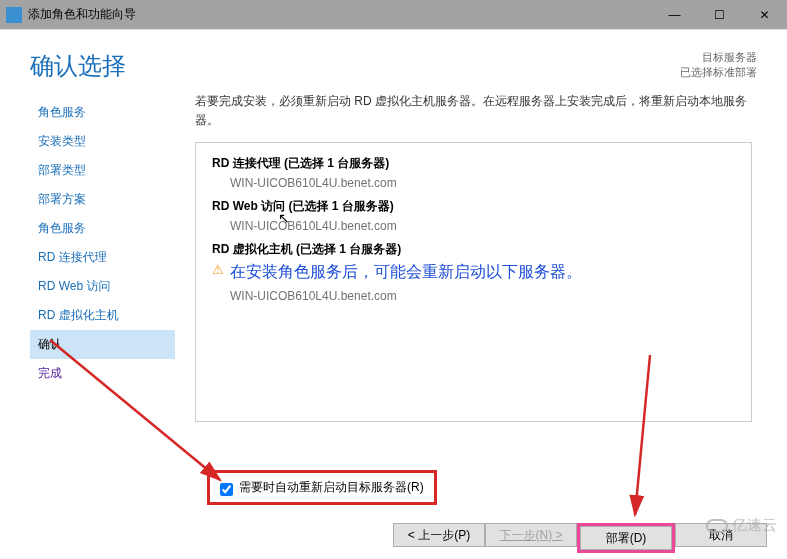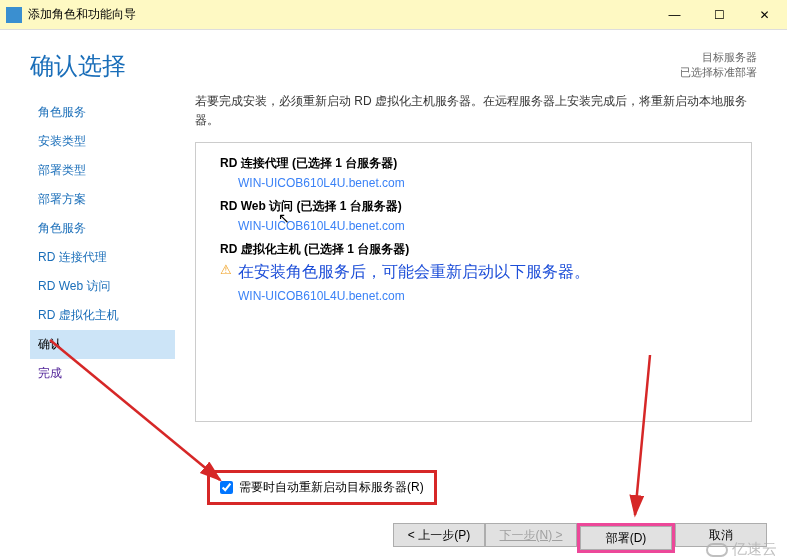--- a/index.html
+++ b/index.html
@@ -1,46 +1,46 @@
 <!DOCTYPE html>
 <html><head>
 <meta charset="utf-8">
 <style>
   * { box-sizing: border-box; margin: 0; padding: 0; }
   body { font-family: "Microsoft YaHei", "Segoe UI", sans-serif; font-size: 12px; background: #fff; width: 787px; height: 559px; overflow: hidden; position: relative; }
-  .titlebar { height: 30px; display: flex; align-items: center; padding-left: 6px; border-bottom: 1px solid #ddd; background: #fef9c3; }
+  .titlebar { height: 30px; display: flex; align-items: center; padding-left: 6px; border-bottom: 1px solid #ddd; background: #a3a3a3; }
   .titlebar .icon { width: 16px; height: 16px; background: #3a8fd0; margin-right: 6px; position: relative; }
   .titlebar .title { flex: 1; font-size: 12px; color: #000; }
   .titlebar .winbtn { width: 45px; height: 30px; display: flex; align-items: center; justify-content: center; color: #000; }
   .header { padding: 20px 30px 10px 30px; display: flex; justify-content: space-between; align-items: flex-start; }
   .header h1 { font-size: 24px; font-weight: 300; color: #1a6eb9; }
   .header .target { text-align: right; font-size: 11px; color: #666; line-height: 1.4; }
   .content { display: flex; padding: 0 15px 0 30px; }
   .sidebar { width: 145px; padding-top: 6px; }
   .sidebar .step { padding: 6px 8px; font-size: 12px; color: #1a6eb9; cursor: pointer; }
   .sidebar .step.active { background: #cce4f7; color: #000; }
   .sidebar .step.disabled { color: #4c1d95; cursor: default; }
   .main { flex: 1; padding: 0 20px 0 20px; }
   .desc { font-size: 12px; color: #333; line-height: 1.6; margin-bottom: 12px; }
   .details { border: 1px solid #ccc; padding: 12px 16px; height: 280px; overflow: auto; }
-  .details .role { margin-bottom: 8px; margin-left: 8px; }
+  .details .role { margin-bottom: 8px; }
   .details .role-title { font-weight: bold; font-size: 12px; color: #000; margin-bottom: 4px; }
-  .details .server-name { padding-left: 18px; font-size: 12px; color: #3b82f6; margin-bottom: 8px; }
+  .details .server-name { padding-left: 18px; font-size: 12px; color: #737373; margin-bottom: 8px; }
   .details .warn { padding-left: 18px; font-size: 16px; color: #1d4ed8; margin-bottom: 6px; position: relative; }
   .details .warn::before { content: "⚠"; position: absolute; left: 0; top: 0; color: #f0a020; font-size: 13px; }
   .details .sub { padding-left: 18px; font-size: 12px; color: #333; }
-  .checkbox-row { position: absolute; left: 207px; top: 470px; border: 3px solid #d62727; padding: 6px 10px; display: flex; align-items: center; font-size: 12px; }
+  .checkbox-row { position: absolute; left: 207px; top: 470px; border: 3px solid #d62727; padding: 6px 10px; display: flex; align-items: flex-end; font-size: 12px; }
   .checkbox-row input { margin-right: 6px; }
   .footer { position: absolute; bottom: 6px; right: 20px; display: flex; }
   .footer button { min-width: 92px; height: 24px; font-size: 12px; border: 1px solid #adadad; background: #e1e1e1; cursor: pointer; font-family: inherit; }
   .footer button:disabled { color: #a0a0a0; cursor: default; text-decoration: underline; }
   .footer .deploy-wrap { border: 3px solid #ec4899; display: inline-block; padding: 0; }
   .cursor { position: absolute; left: 278px; top: 210px; font-size: 14px; color: #000; pointer-events: none; }
   .arrow-svg { position: absolute; pointer-events: none; z-index: 5; }
-  .watermark { position: absolute; right: 10px; bottom: 0; font-size: 15px; color: #b0b0b0; display: flex; align-items: center; gap: 4px; opacity: 0.8; }
+  .watermark { position: absolute; right: 10px; bottom: 24px; font-size: 15px; color: #b0b0b0; display: flex; align-items: center; gap: 4px; opacity: 0.8; }
   .watermark .wm-icon { width: 22px; height: 14px; border: 2px solid #b0b0b0; border-radius: 10px; position: relative; }
 </style>
 </head>
 <body>
 
 <div class="titlebar">
   <div class="icon"></div>
   <div class="title">添加角色和功能向导</div>
   <div class="winbtn">—</div>
   <div class="winbtn">☐</div>

